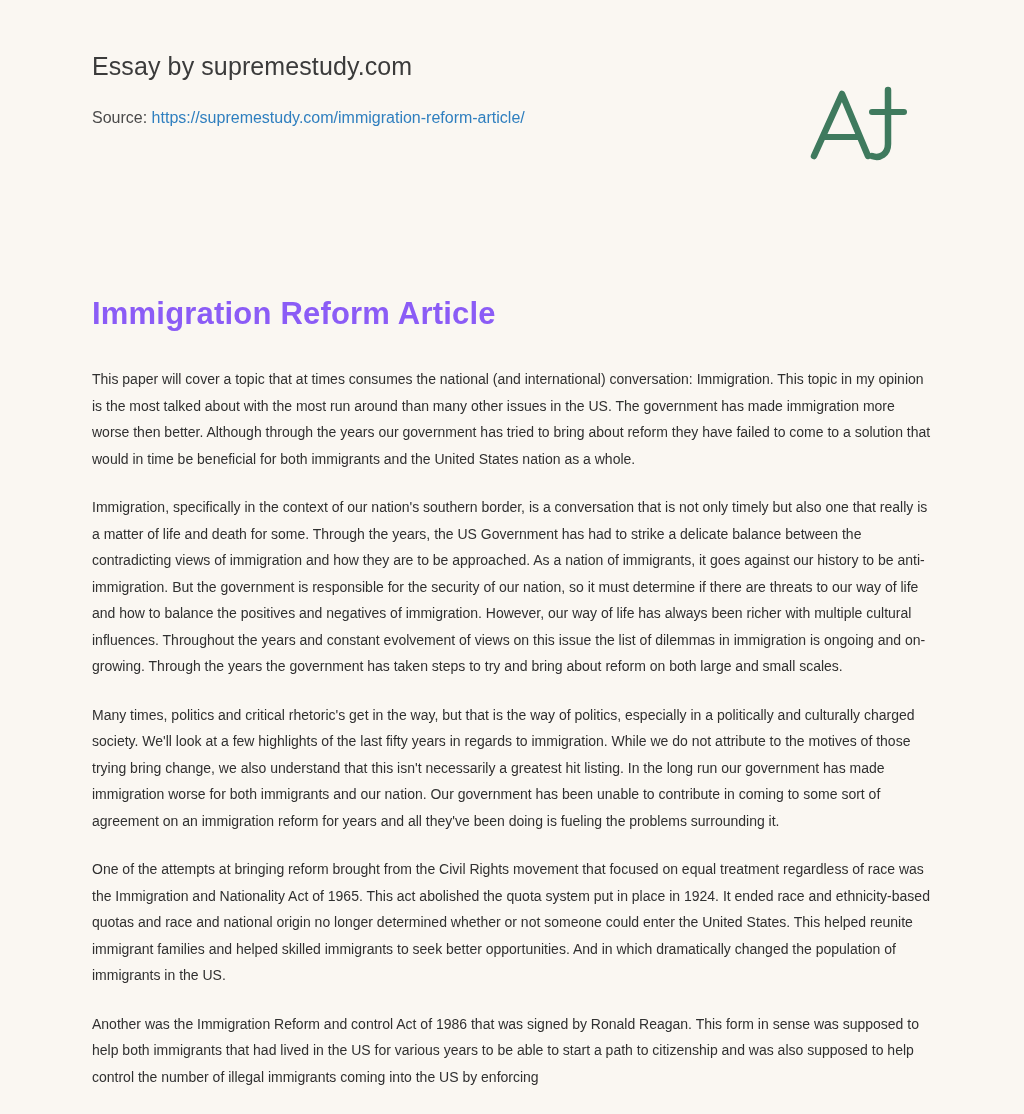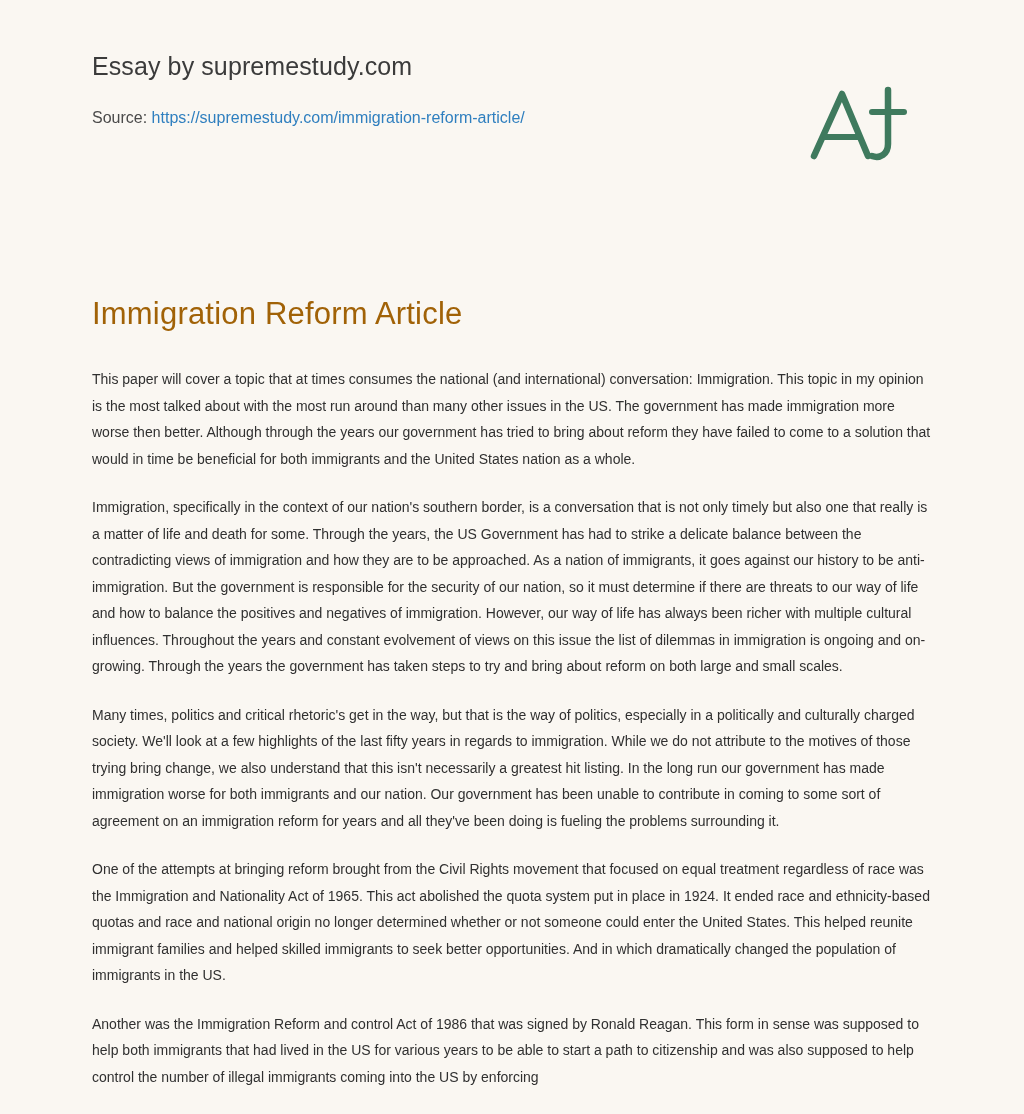--- a/index.html
+++ b/index.html
@@ -48,22 +48,22 @@
     right: 22px;
     top: 28px;
     width: 108px;
     height: 86px;
   }
   .logo svg {
     display: block;
   }
   .title {
     font-size: 31px;
-    font-weight: 400;
-    color: #a16207;
+    font-weight: 700;
+    color: #8b5cf6;
     margin: 124px 0 34px 0;
     letter-spacing: 0.2px;
   }
   .body-text p {
     font-size: 14px;
     line-height: 26.5px;
     color: #303030;
     margin: 0 0 22px 0;
     text-align: left;
   }

